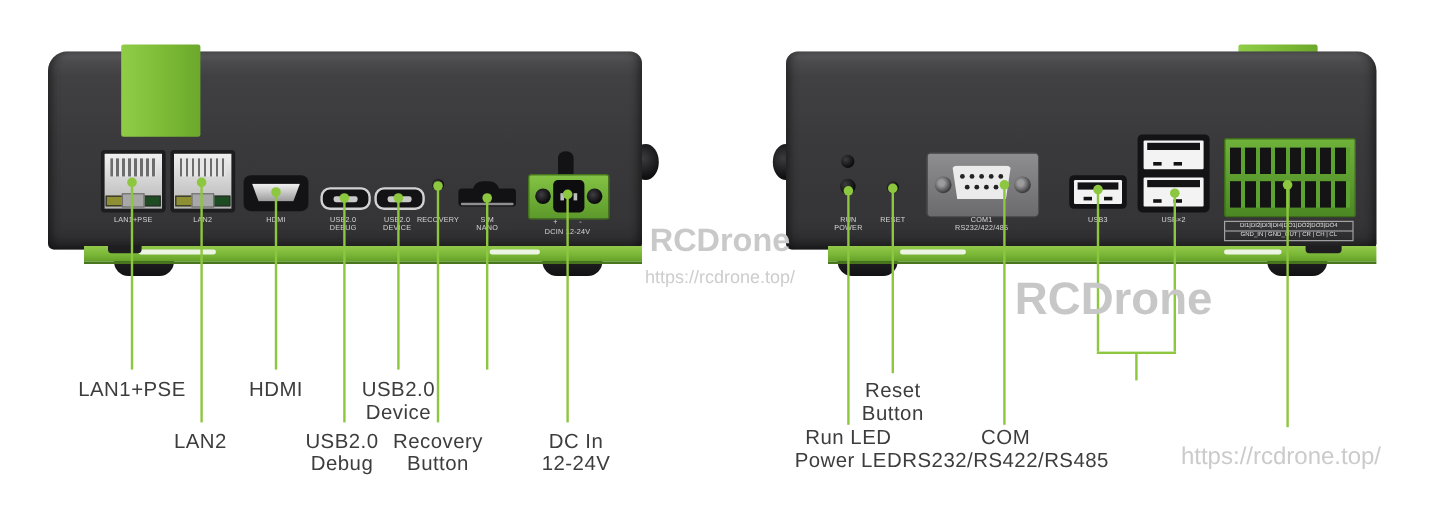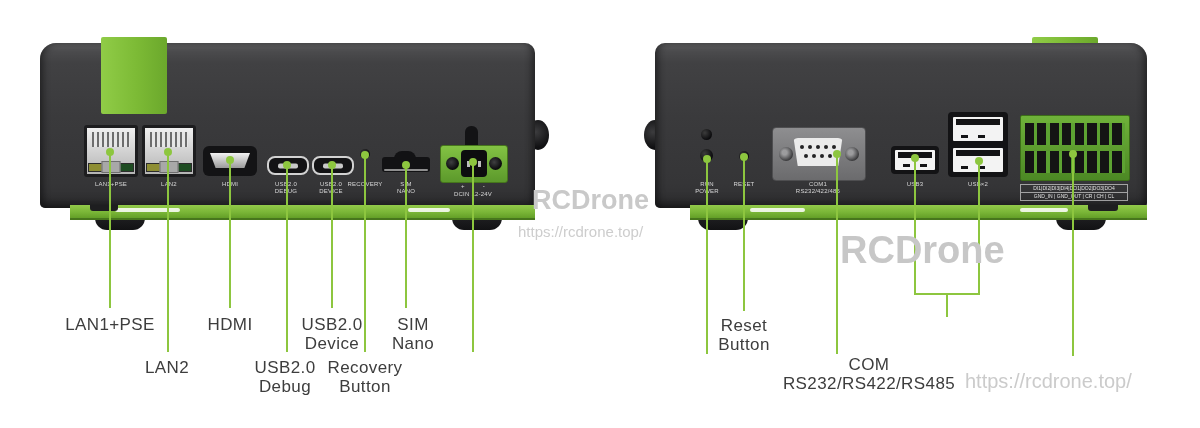--- a/index.html
+++ b/index.html
@@ -77,21 +77,21 @@
   .pintable{position:absolute;z-index:3;color:rgba(255,255,255,.85);font-size:5px;line-height:7px;text-align:center;}
   .pintable .pr{border:1px solid rgba(255,255,255,.55);white-space:nowrap;overflow:hidden;}
   .pintable .pr + .pr{border-top:none;}
   .callout-line{position:absolute;z-index:4;width:2px;background:#8dc63f;}
   .callout-line::before{content:'';position:absolute;top:-3px;left:-3px;width:8px;height:8px;
         border-radius:50%;background:#8dc63f;}
   .callout-line.no-dot::before{display:none;}
   .callout-hline{position:absolute;z-index:4;height:2px;background:#8dc63f;}
   .callout-label{position:absolute;z-index:5;font-size:17px;line-height:19px;font-weight:500;
         letter-spacing:.4px;color:#3d3d3d;text-align:center;white-space:pre-line;}
-  .wm{position:absolute;z-index:6;font-weight:600;text-align:left;pointer-events:none;}
+  .wm{position:absolute;z-index:6;font-weight:600;text-align:center;pointer-events:none;}
   .wm-brand-c{left:532px;top:185px;width:136px;font-size:27px;color:#c9c9c9;}
   .wm-url-c{left:518px;top:223px;width:164px;font-size:15px;color:#cdcdcd;font-weight:500;}
   .wm-brand-r{left:840px;top:229px;width:176px;font-size:38px;color:#c7c7c7;}
   .wm-url-r{left:965px;top:370px;width:205px;font-size:20px;color:#cbcbcb;font-weight:500;}
 </style>
 </head>
 <body>
 
 <div class="canvas">
 
@@ -151,27 +151,27 @@
   <div class="callout-line" style="left:286px;top:164px;height:188px;"></div>
   <div class="callout-line" style="left:331px;top:164px;height:144px;"></div>
   <div class="callout-line" style="left:364px;top:154px;height:198px;"></div>
   <div class="callout-line" style="left:405px;top:164px;height:144px;"></div>
   <div class="callout-line" style="left:472px;top:161px;height:191px;"></div>
 
   <div class="callout-label" style="left:50px;width:120px;top:315px;">LAN1+PSE</div>
   <div class="callout-label" style="left:170px;width:120px;top:315px;">HDMI</div>
   <div class="callout-label" style="left:272px;width:120px;top:315px;">USB2.0
 Device</div>
-  <div class="callout-label" style="left:353px;width:120px;top:315px;">SIM
-Nano</div>
   <div class="callout-label" style="left:107px;width:120px;top:358px;">LAN2</div>
   <div class="callout-label" style="left:225px;width:120px;top:358px;">USB2.0
 Debug</div>
   <div class="callout-label" style="left:305px;width:120px;top:358px;">Recovery
 Button</div>
+  <div class="callout-label" style="left:420px;width:120px;top:358px;">DC In
+12-24V</div>
 
   <div class="side-knob" style="left:644px;top:120px;width:22px;height:30px;"></div>
   <div class="green-tab" style="left:1032px;top:37px;width:66px;height:14px;z-index:0;"></div>
   <div class="device-body right-dev" style="left:655px;top:43px;width:492px;height:165px;"></div>
   <div class="foot" style="left:698px;top:212px;width:50px;height:18px;"></div>
   <div class="foot" style="left:1056px;top:212px;width:50px;height:18px;"></div>
   <div class="base-strip" style="left:690px;top:205px;width:457px;height:13px;">
     <div class="strip-highlight" style="left:60px;width:55px;"></div>
     <div class="strip-highlight" style="left:330px;width:48px;"></div>
     <div class="strip-notch" style="left:398px;width:30px;"></div>
@@ -227,21 +227,23 @@
   <div class="callout-line" style="left:743px;top:156px;height:155px;"></div>
   <div class="callout-line" style="left:836px;top:153px;height:201px;"></div>
   <div class="callout-line" style="left:914px;top:157px;height:136px;"></div>
   <div class="callout-line" style="left:978px;top:160px;height:133px;"></div>
   <div class="callout-hline" style="left:914px;top:293px;width:66px;"></div>
   <div class="callout-line no-dot" style="left:946px;top:295px;height:22px;"></div>
   <div class="callout-line" style="left:1072px;top:153px;height:203px;"></div>
 
   <div class="callout-label" style="left:684px;width:120px;top:316px;">Reset
 Button</div>
-  <div class="callout-label" style="left:776px;width:186px;top:355px;">COM
+  <div class="callout-label" style="left:647px;width:120px;top:355px;">Run LED
+Power LED</div>
+  <div class="callout-label" style="left:745px;width:186px;top:355px;">COM
 RS232/RS422/RS485</div>
 
   <div class="wm wm-brand-c">RCDrone</div>
   <div class="wm wm-url-c">https://rcdrone.top/</div>
   <div class="wm wm-brand-r">RCDrone</div>
   <div class="wm wm-url-r">https://rcdrone.top/</div>
 
 </div>
 
 </body></html>

